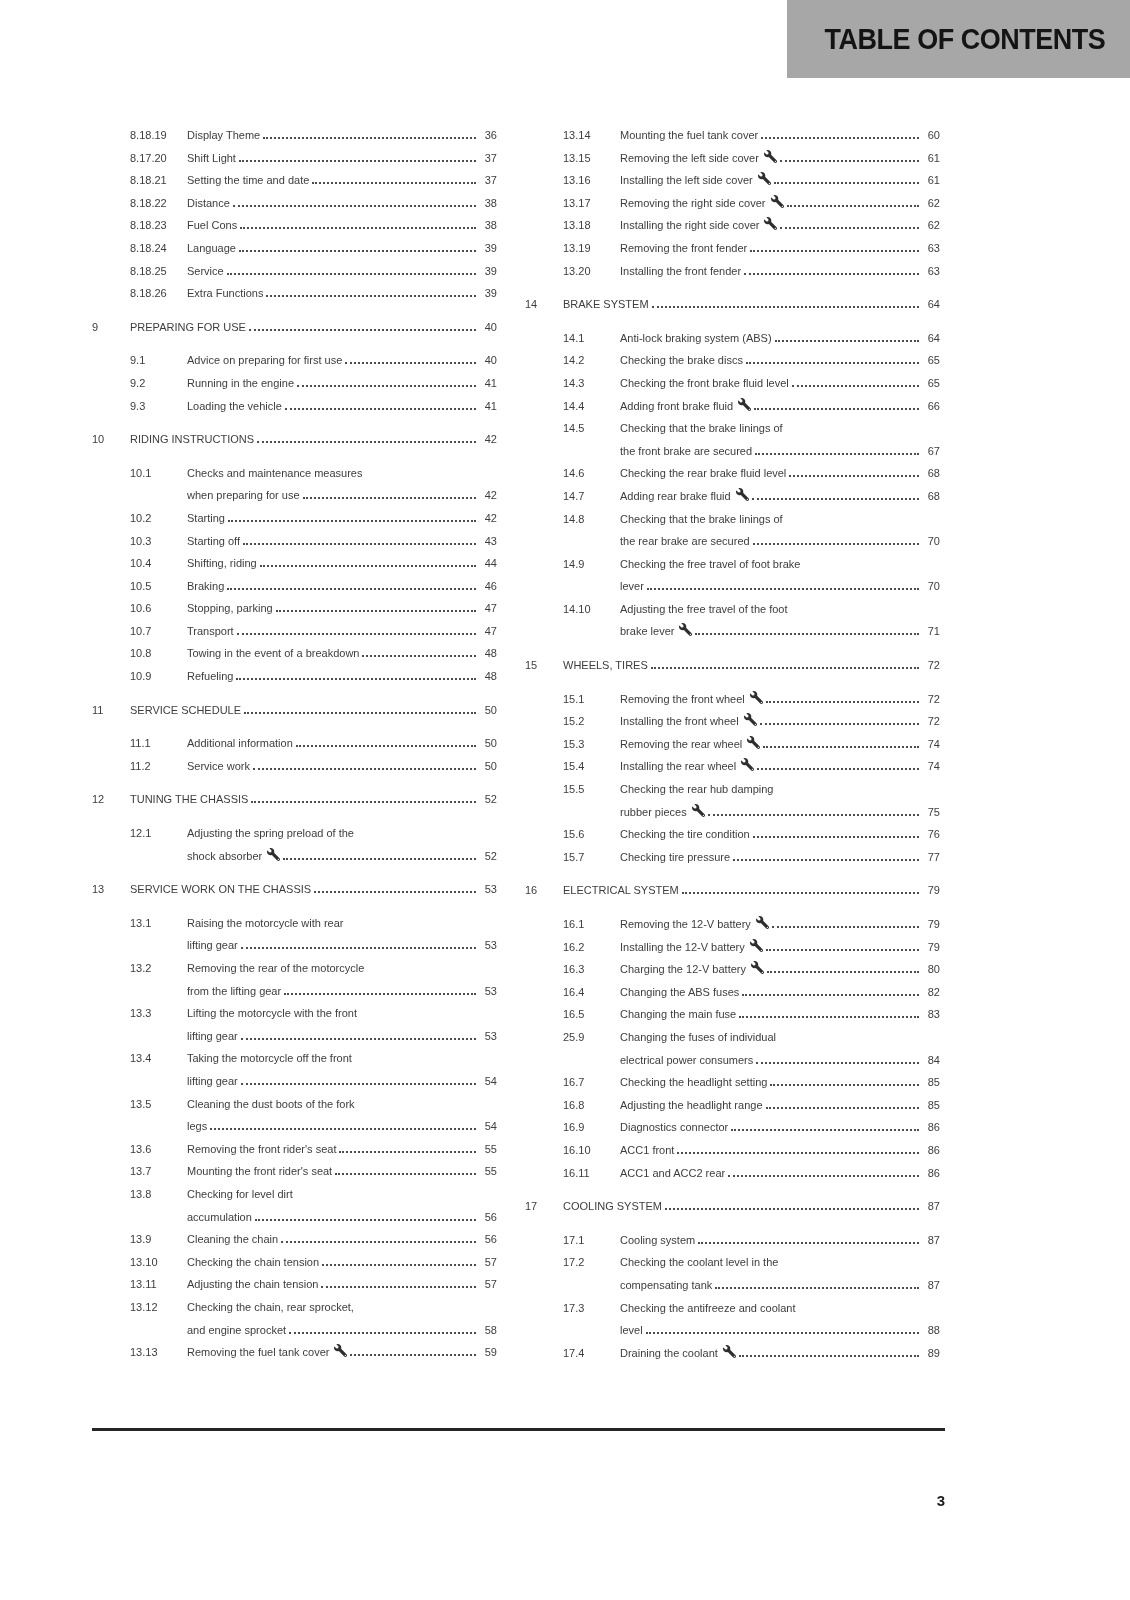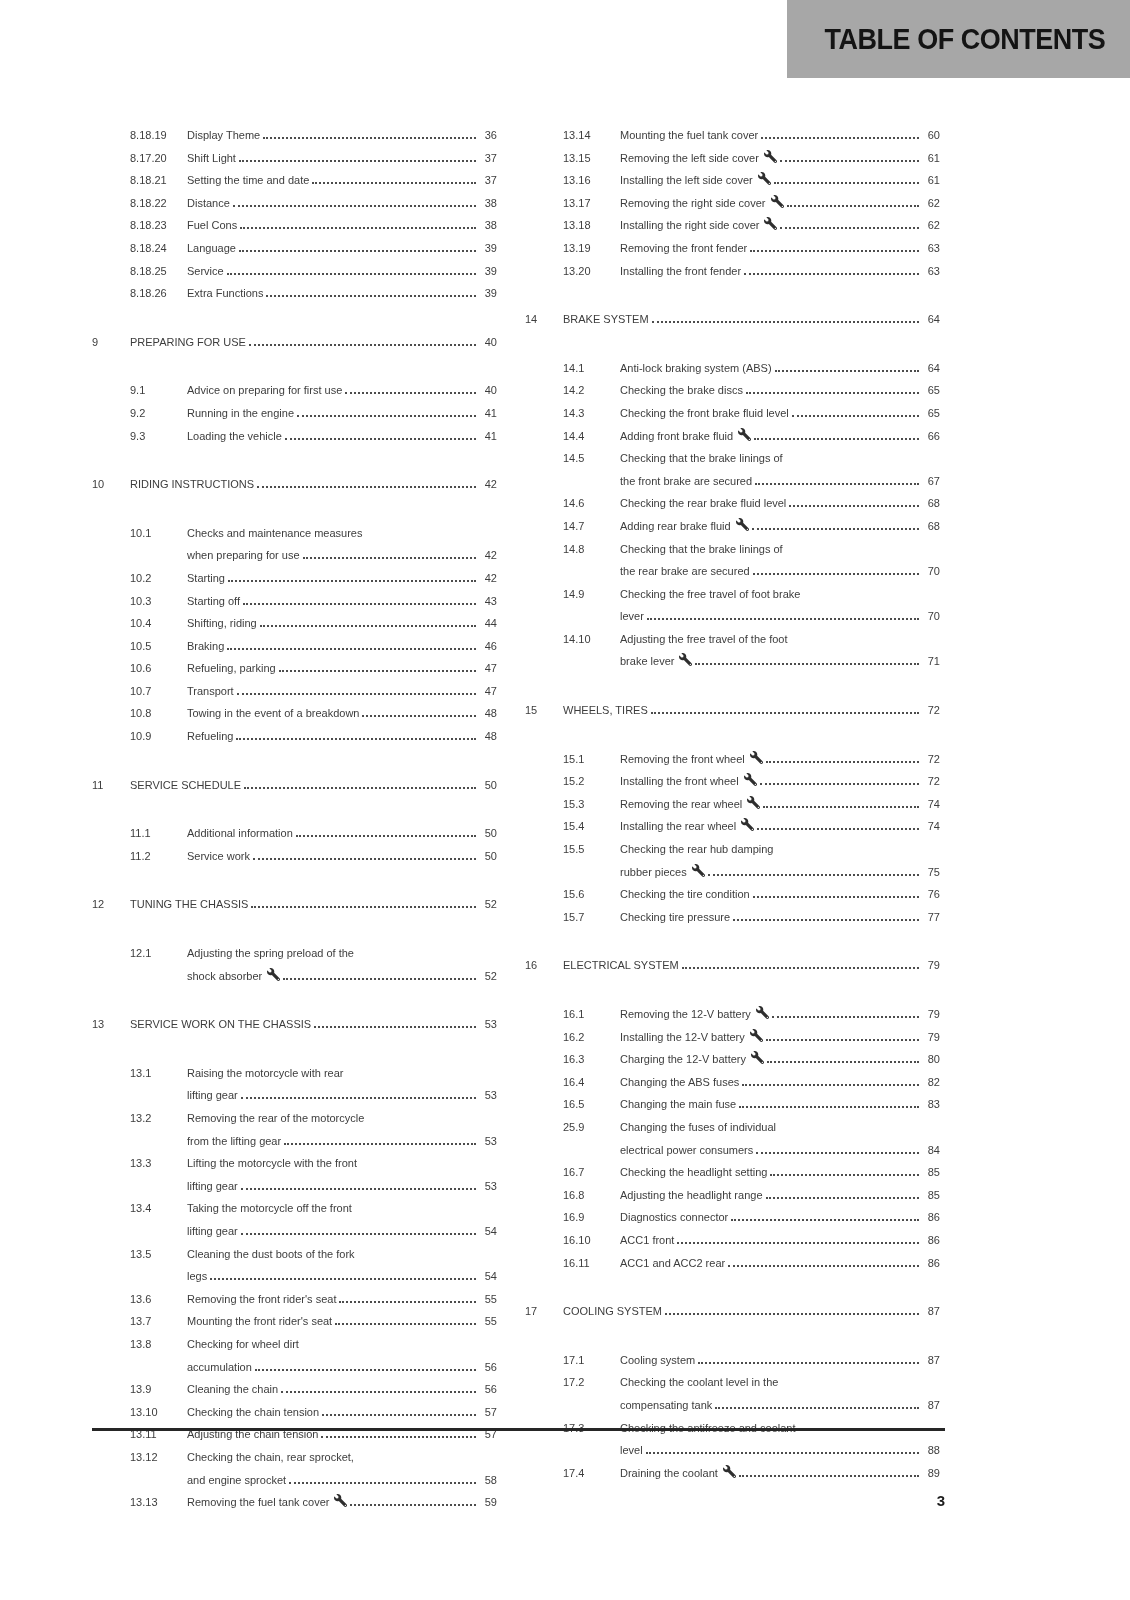--- a/index.html
+++ b/index.html
@@ -19,21 +19,21 @@
   .header-title {
     font-size:29px; font-weight:bold; color:#141414;
     letter-spacing:-0.5px; white-space:nowrap;
     transform:scaleX(0.93);
   }
   .toc-col { position:absolute; top:124px; font-size:11px; line-height:22.6px; }
   .col-left  { left:92px;  width:405px; }
   .col-right { left:525px; width:415px; }
 
   .entry { display:flex; align-items:flex-start; }
-  .entry.chapter { margin:26px 0; }
+  .entry.chapter { margin:11px 0; }
   .entry .num { flex:0 0 auto; white-space:nowrap; }
   .entry.chapter .num { width:38px; }
   .entry.sub .num { margin-left:38px; width:57px; }
   .entry .body { flex:1 1 auto; min-width:0; }
   .line { white-space:nowrap; }
   .line.last { display:flex; align-items:baseline; }
   .line.last .txt { flex:0 0 auto; white-space:nowrap; }
   .leader {
     flex:1 1 auto; height:0; margin:0 3px;
     border-bottom:2px dotted #4c4c4c;
@@ -240,21 +240,21 @@
             <span class="txt">Braking</span>
             <span class="leader"></span>
             <span class="pagenum">46</span>
           </div>
         </div>
       </div>
       <div class="entry sub">
         <span class="num">10.6</span>
         <div class="body">
           <div class="line last">
-            <span class="txt">Refueling, parking</span>
+            <span class="txt">Stopping, parking</span>
             <span class="leader"></span>
             <span class="pagenum">47</span>
           </div>
         </div>
       </div>
       <div class="entry sub">
         <span class="num">10.7</span>
         <div class="body">
           <div class="line last">
             <span class="txt">Transport</span>
@@ -419,21 +419,21 @@
           <div class="line last">
             <span class="txt">Mounting the front rider's seat</span>
             <span class="leader"></span>
             <span class="pagenum">55</span>
           </div>
         </div>
       </div>
       <div class="entry sub">
         <span class="num">13.8</span>
         <div class="body">
-          <div class="line">Checking for wheel dirt</div>
+          <div class="line">Checking for level dirt</div>
           <div class="line last">
             <span class="txt">accumulation</span>
             <span class="leader"></span>
             <span class="pagenum">56</span>
           </div>
         </div>
       </div>
       <div class="entry sub">
         <span class="num">13.9</span>
         <div class="body">

